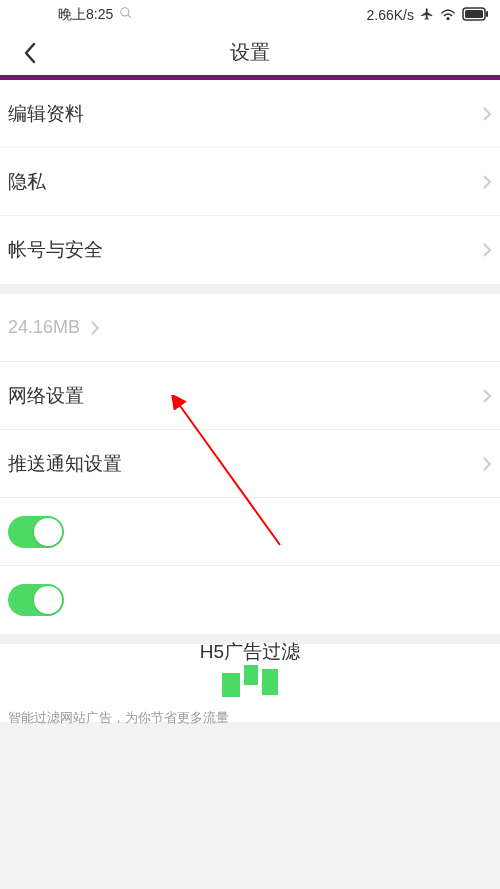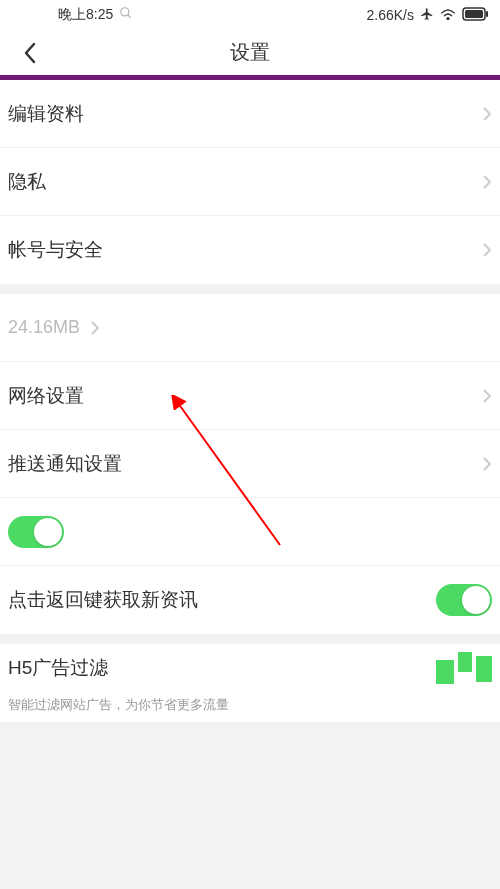--- a/index.html
+++ b/index.html
@@ -126,20 +126,21 @@
       flex-direction: column;
       align-items: flex-start;
       justify-content: center;
       gap: 4px;
     }
     .row-with-sub .row-main {
       display: flex;
       align-items: center;
       justify-content: space-between;
       width: 100%;
+      flex-direction: column;
     }
     .row-sub {
       font-size: 13px;
       color: #999;
       margin-top: 8px;
     }
     .annotation-arrow {
       position: absolute;
       left: 170px;
       top: 395px;
@@ -273,21 +274,20 @@
     </div>
   </div>
   <div class="row">
     <div class="row-right">
       <div class="toggle toggle-on">
           <div class="toggle-knob"></div>
         </div>
     </div>
   </div>
   <div class="row">
-    <span class="row-label">点击返回键获取新资讯</span>
     <div class="row-right">
       <div class="toggle toggle-on">
           <div class="toggle-knob"></div>
         </div>
     </div>
   </div>
 </div>
 
 <div class="section">
   <div class="row row-with-sub">

